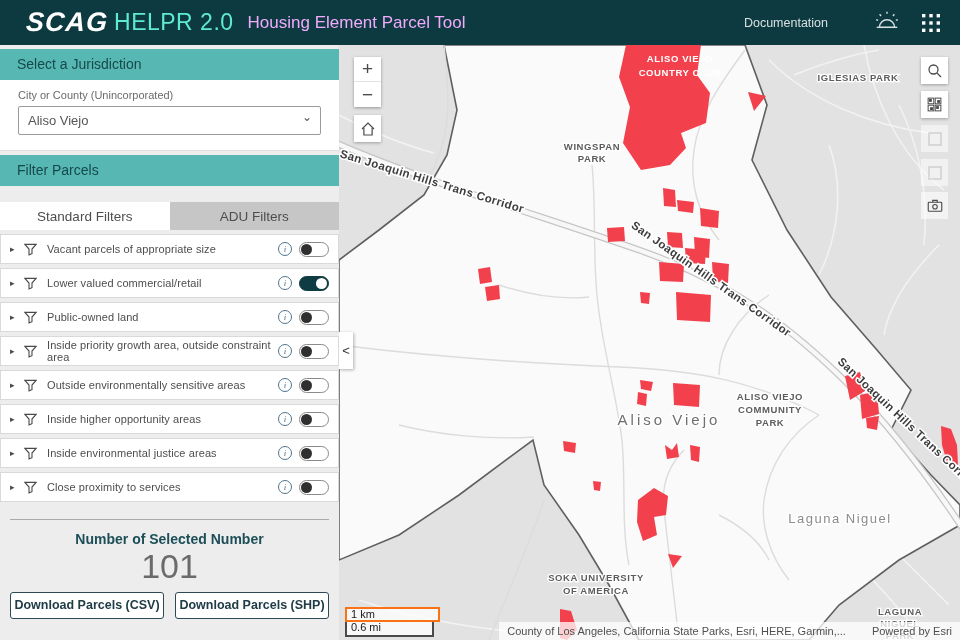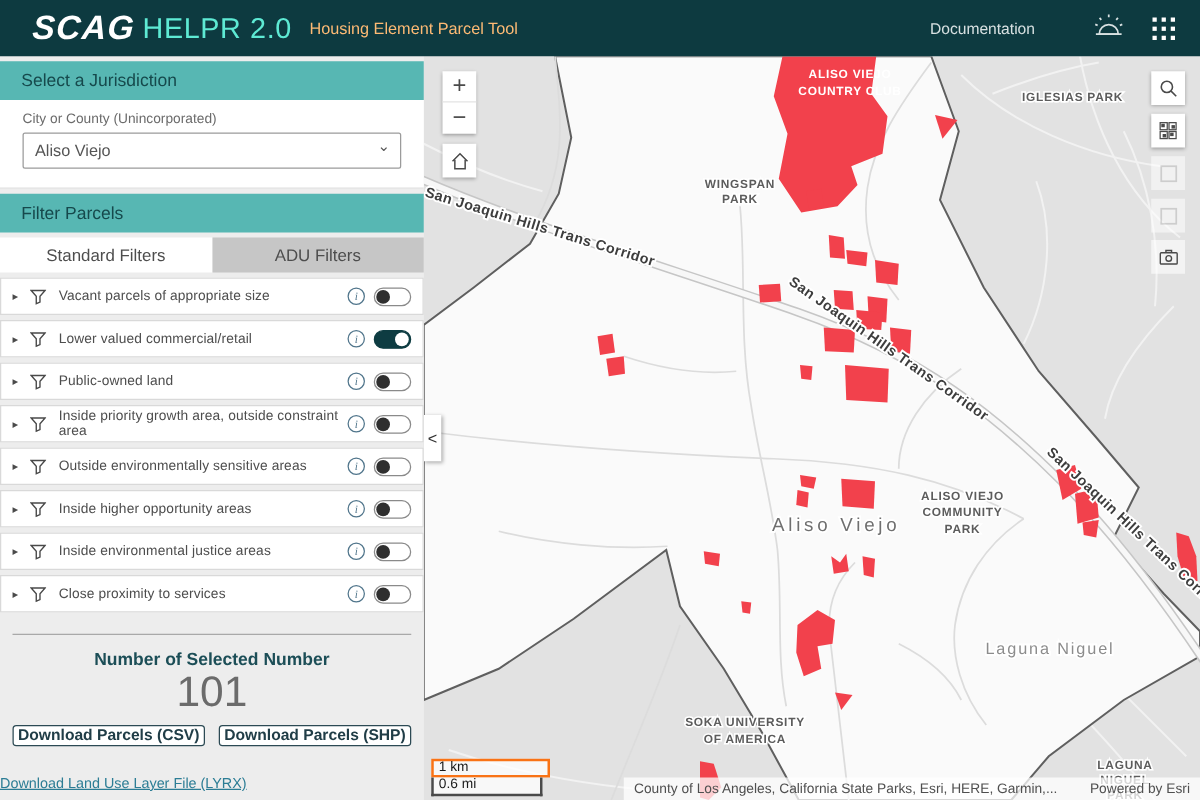--- a/index.html
+++ b/index.html
@@ -2,52 +2,52 @@
 <html><head>
 <meta charset="utf-8">
 <style>
   * { margin:0; padding:0; box-sizing:border-box; }
   html,body { width:960px; height:640px; overflow:hidden; font-family:"Liberation Sans", sans-serif; background:#ededed; }
 
   
   .header { position:absolute; left:0; top:0; width:960px; height:45px; background:#0d3a40; display:flex; align-items:center; z-index:50; }
   .logo { color:#fff; font-size:27px; font-weight:800; letter-spacing:1px; margin-left:26px; font-style:italic; transform:skewX(-4deg); }
   .app-title { color:#5eead4; font-size:23px; font-weight:300; margin-left:6px; letter-spacing:0.5px; }
-  .app-sub { color:#fdba74; font-size:13px; margin-left:14px; }
+  .app-sub { color:#f0abfc; font-size:17px; margin-left:14px; }
   .header-right { margin-left:auto; display:flex; align-items:center; margin-right:14px; }
   .doc-link { color:#d7e0e1; font-size:12.5px; margin-right:30px; cursor:pointer; }
   .hbtn { width:30px; height:30px; display:flex; align-items:center; justify-content:center; margin-left:14px; cursor:pointer; }
 
   
   .sidebar { position:absolute; left:0; top:45px; width:339px; height:595px; background:#ededed; z-index:40; }
   .band { background:#57b7b3; color:#16494c; font-size:14px; padding:7px 17px 8px; margin-top:4px; }
   .card { background:#fff; padding:9px 18px 15px; border-bottom:1px solid #e0e0e0; }
   .field-label { font-size:11px; color:#6b6b6b; margin-bottom:5px; }
   .select-wrap { position:relative; }
   .select-wrap select { width:100%; height:29px; border:1px solid #9b9b9b; border-radius:2px; background:#fff; font-size:13px; color:#555; padding:0 24px 0 9px; appearance:none; -webkit-appearance:none; font-family:"Liberation Sans",sans-serif; }
   .select-chev { position:absolute; right:9px; top:4px; color:#555; font-size:12px; pointer-events:none; }
-  .tabs { display:flex; margin-top:4px; }
+  .tabs { display:flex; margin-top:16px; }
   .tab { flex:1; height:28px; display:flex; align-items:center; justify-content:center; font-size:13.5px; color:#4d4d4d; cursor:pointer; }
   .tab.active { background:#fff; }
   .tab.inactive { background:#c6c6c6; }
   .rows { margin-top:2px; }
   .filter-row { background:#fff; border:1px solid #d9d9d9; height:30px; display:flex; align-items:center; padding:0 9px; margin-top:4px; }
   .caret { color:#4a4a4a; font-size:9px; width:10px; }
   .funnel { margin:0 2px 0 4px; }
   .f-label { flex:1; font-size:11px; color:#4d4d4d; margin-left:8px; letter-spacing:0.1px; }
   .info { width:14px; height:14px; border:1px solid #50758b; border-radius:50%; color:#50758b; font-size:9px; display:flex; align-items:center; justify-content:center; font-family:"Liberation Serif",serif; font-style:italic; margin-right:7px; flex:none; }
   .toggle { width:30px; height:15px; border-radius:8px; border:1px solid #8a8a8a; background:#fff; position:relative; flex:none; cursor:pointer; }
   .toggle .knob { position:absolute; left:1px; top:1px; width:11px; height:11px; border-radius:50%; background:#2f2f2f; }
   .toggle.on { background:#0e3c42; border-color:#0e3c42; }
   .toggle.on .knob { left:auto; right:1px; background:#fff; }
   .divider { border-top:1px solid #a9a9a9; margin:17px 10px 0; }
   .res-title { text-align:center; font-size:14px; font-weight:bold; color:#1c4e57; margin-top:11px; }
   .res-count { text-align:center; font-size:34px; color:#6b6b6b; margin-top:2px; line-height:1.05; }
   .dl-row { display:flex; gap:11px; margin:7px 10px 0; }
-  .dl-btn { flex:1; height:17px; border:1px solid #2c4a54; border-radius:3px; background:#fff; color:#203d47; font-weight:bold; font-size:12.5px; font-family:"Liberation Sans",sans-serif; cursor:pointer; }
+  .dl-btn { flex:1; height:27px; border:1px solid #2c4a54; border-radius:3px; background:#fff; color:#203d47; font-weight:bold; font-size:12.5px; font-family:"Liberation Sans",sans-serif; cursor:pointer; }
   .lyrx { display:block; text-align:left; font-size:11.5px; color:#2c7d95; text-decoration:underline; margin-top:24px; cursor:pointer; }
 
   
   .map { position:absolute; left:339px; top:45px; width:621px; height:595px; background:#e2e2e2; overflow:hidden; }
   .map svg.base { position:absolute; left:0; top:0; }
   text.ml-poi { font:bold 9.5px "Liberation Sans",sans-serif; fill:#5c5c5c; stroke:#ffffff; stroke-width:2.5px; paint-order:stroke; text-anchor:middle; letter-spacing:0.6px; }
   text.ml-poi-red { font:bold 9.5px "Liberation Sans",sans-serif; fill:#ffffff; text-anchor:middle; letter-spacing:0.6px; }
   text.ml-road { font:bold 11.5px "Liberation Sans",sans-serif; fill:#3d3d3d; stroke:#ffffff; stroke-width:3px; paint-order:stroke; text-anchor:middle; letter-spacing:0.4px; }
   text.ml-city { font:15px "Liberation Sans",sans-serif; fill:#6f6f6f; stroke:#ffffff; stroke-width:3px; paint-order:stroke; text-anchor:middle; letter-spacing:3px; }
   text.ml-city2 { font:13px "Liberation Sans",sans-serif; fill:#8c8c8c; stroke:#ffffff; stroke-width:3px; paint-order:stroke; text-anchor:middle; letter-spacing:1.5px; }

